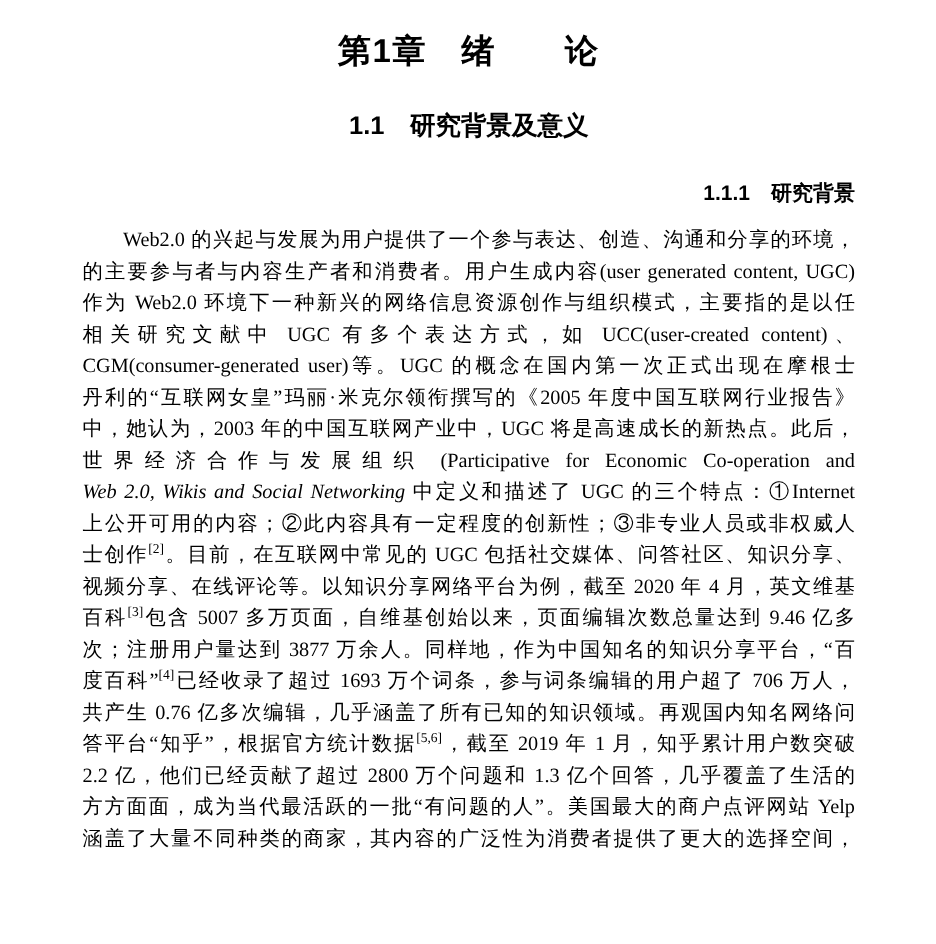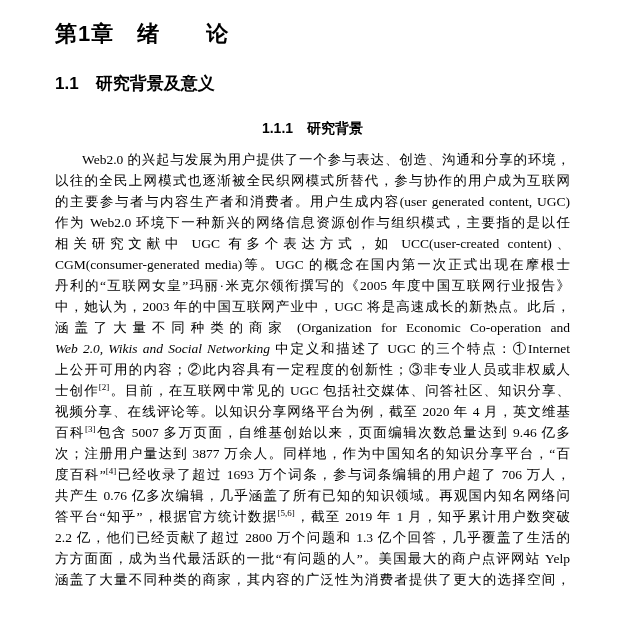--- a/index.html
+++ b/index.html
@@ -14,38 +14,38 @@
     box-sizing: border-box;
     width: 624px;
     height: 629px;
     padding: 12px 54px 0 55px;
     background: #ffffff;
     color: #000000;
     font-family: "Liberation Serif", "DejaVu Serif", serif;
   }
   .chapter-title {
     margin: 8px 0 0 0;
-    text-align: left;
+    text-align: center;
     font-family: "Liberation Sans", "DejaVu Sans", sans-serif;
     font-size: 22px;
     line-height: 28px;
     font-weight: bold;
     letter-spacing: 1px;
   }
   .section-title {
     margin: 25px 0 0 0;
-    text-align: left;
+    text-align: center;
     font-family: "Liberation Sans", "DejaVu Sans", sans-serif;
     font-size: 17px;
     line-height: 22px;
     font-weight: bold;
   }
   .subsection-title {
     margin: 24px 0 0 0;
-    text-align: center;
+    text-align: right;
     font-family: "Liberation Sans", "DejaVu Sans", sans-serif;
     font-size: 14px;
     line-height: 18px;
     font-weight: bold;
   }
   .body-paragraph {
     margin-top: 12px;
   }
   .text-line {
     font-size: 13.5px;
@@ -70,28 +70,27 @@
 </style>
 </head>
 <body>
 
 <div class="page">
   <h1 class="chapter-title">第1章　绪　　论</h1>
   <h2 class="section-title">1.1　研究背景及意义</h2>
   <h3 class="subsection-title">1.1.1　研究背景</h3>
   <div class="body-paragraph">
       <div class="text-line indent"><span>Web2.0 的兴起与发展为用户提供了一个参与表达、创造、沟通和分享的环境，</span></div>
-      <div class="text-line"><span>以往的全民上网模式也逐渐被全民织网模式所替代，参与协作的用户成为互联网</span></div>
       <div class="text-line"><span>的主要参与者与内容生产者和消费者。用户生成内容(user generated content, UGC)</span></div>
       <div class="text-line"><span>作为 Web2.0 环境下一种新兴的网络信息资源创作与组织模式，主要指的是以任</span></div>
       <div class="text-line"><span>相关研究文献中 UGC 有多个表达方式，如 UCC(user-created content)、</span></div>
-      <div class="text-line"><span>CGM(consumer-generated media)等。UGC 的概念在国内第一次正式出现在摩根士</span></div>
+      <div class="text-line"><span>CGM(consumer-generated user)等。UGC 的概念在国内第一次正式出现在摩根士</span></div>
       <div class="text-line"><span>丹利的“互联网女皇”玛丽·米克尔领衔撰写的《2005 年度中国互联网行业报告》</span></div>
       <div class="text-line"><span>中，她认为，2003 年的中国互联网产业中，UGC 将是高速成长的新热点。此后，</span></div>
-      <div class="text-line"><span>涵盖了大量不同种类的商家 (Organization for Economic Co-operation and</span></div>
+      <div class="text-line"><span>世界经济合作与发展组织 (Participative for Economic Co-operation and</span></div>
       <div class="text-line"><span class="italic">Web 2.0, Wikis and Social Networking</span><span> 中定义和描述了 UGC 的三个特点：①Internet</span></div>
       <div class="text-line"><span>上公开可用的内容；②此内容具有一定程度的创新性；③非专业人员或非权威人</span></div>
       <div class="text-line"><span>士创作</span><sup>[2]</sup><span>。目前，在互联网中常见的 UGC 包括社交媒体、问答社区、知识分享、</span></div>
       <div class="text-line"><span>视频分享、在线评论等。以知识分享网络平台为例，截至 2020 年 4 月，英文维基</span></div>
       <div class="text-line"><span>百科</span><sup>[3]</sup><span>包含 5007 多万页面，自维基创始以来，页面编辑次数总量达到 9.46 亿多</span></div>
       <div class="text-line"><span>次；注册用户量达到 3877 万余人。同样地，作为中国知名的知识分享平台，“百</span></div>
       <div class="text-line"><span>度百科”</span><sup>[4]</sup><span>已经收录了超过 1693 万个词条，参与词条编辑的用户超了 706 万人，</span></div>
       <div class="text-line"><span>共产生 0.76 亿多次编辑，几乎涵盖了所有已知的知识领域。再观国内知名网络问</span></div>
       <div class="text-line"><span>答平台“知乎”，根据官方统计数据</span><sup>[5,6]</sup><span>，截至 2019 年 1 月，知乎累计用户数突破</span></div>
       <div class="text-line"><span>2.2 亿，他们已经贡献了超过 2800 万个问题和 1.3 亿个回答，几乎覆盖了生活的</span></div>

